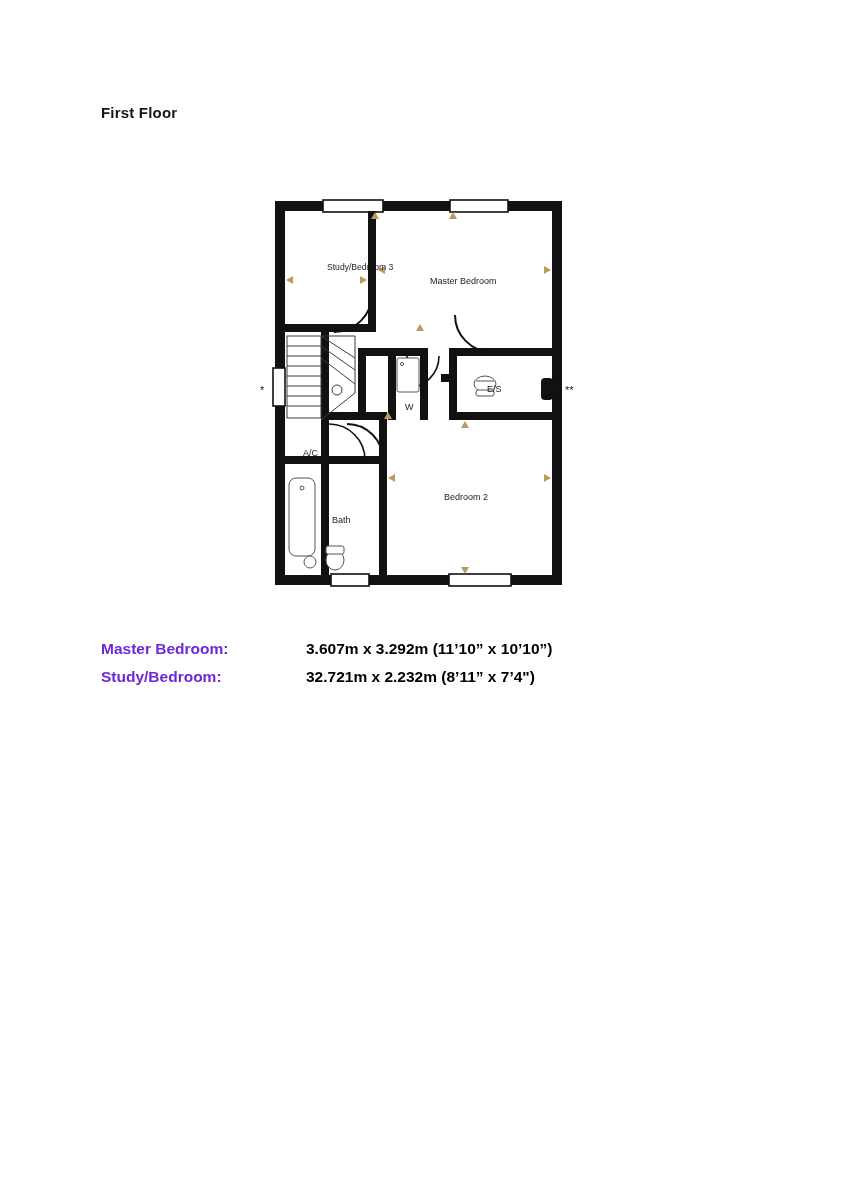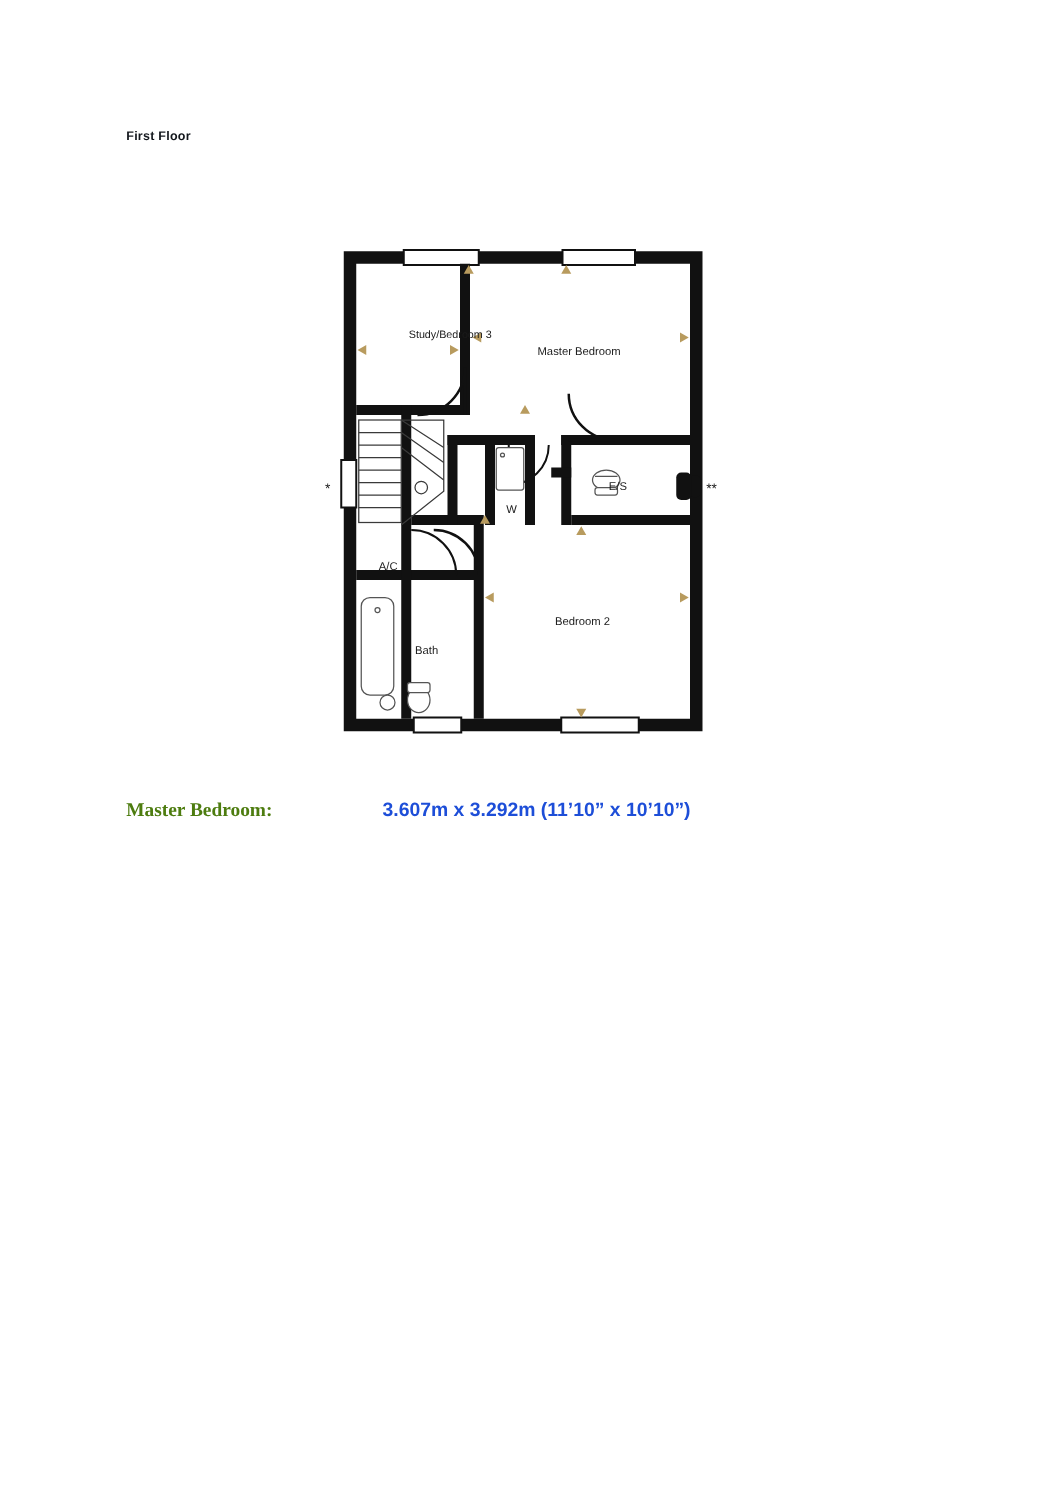--- a/index.html
+++ b/index.html
@@ -14,21 +14,21 @@
     font-family: "Liberation Sans", sans-serif;
     color: #1b1b1b;
     overflow: hidden;
   }
 
   
   .page-title {
     position: absolute;
     left: 101px;
     top: 104px;
-    font-size: 10px;
+    font-size: 15px;
     font-weight: bold;
     letter-spacing: 0.2px;
     color: #12161c;
   }
 
   
   .plan {
     position: absolute;
     left: 255px;
     top: 188px;
@@ -46,28 +46,27 @@
   }
   .sched-row {
     display: flex;
     align-items: baseline;
     height: 28px;
   }
   .sched-label {
     width: 205px;
     font-size: 15.5px;
     font-weight: bold;
-    color: #4d7c0f;
+    color: #6d28d9;
     white-space: nowrap;
-    font-family: Liberation Serif, serif;
   }
   .sched-value {
     font-size: 15.5px;
     font-weight: bold;
-    color: #1d4ed8;
+    color: #000000;
     white-space: nowrap;
   }
 </style>
 </head>
 <body>
 
 <div class="page-title">First Floor</div>
 
 <div class="plan">
   <svg width="340" height="410" viewBox="0 0 340 410" xmlns="http://www.w3.org/2000/svg">
@@ -209,13 +208,17 @@
       <rect x="286" y="190" width="12" height="22" rx="4"></rect>
     </g>
   </svg>
 </div>
 
 <div class="schedule">
   <div class="sched-row">
     <div class="sched-label">Master Bedroom:</div>
     <div class="sched-value">3.607m x 3.292m  (11’10” x 10’10”)</div>
   </div>
+  <div class="sched-row">
+    <div class="sched-label">Study/Bedroom:</div>
+    <div class="sched-value">32.721m x 2.232m  (8’11” x 7’4")</div>
+  </div>
 </div>
 
 </body></html>

